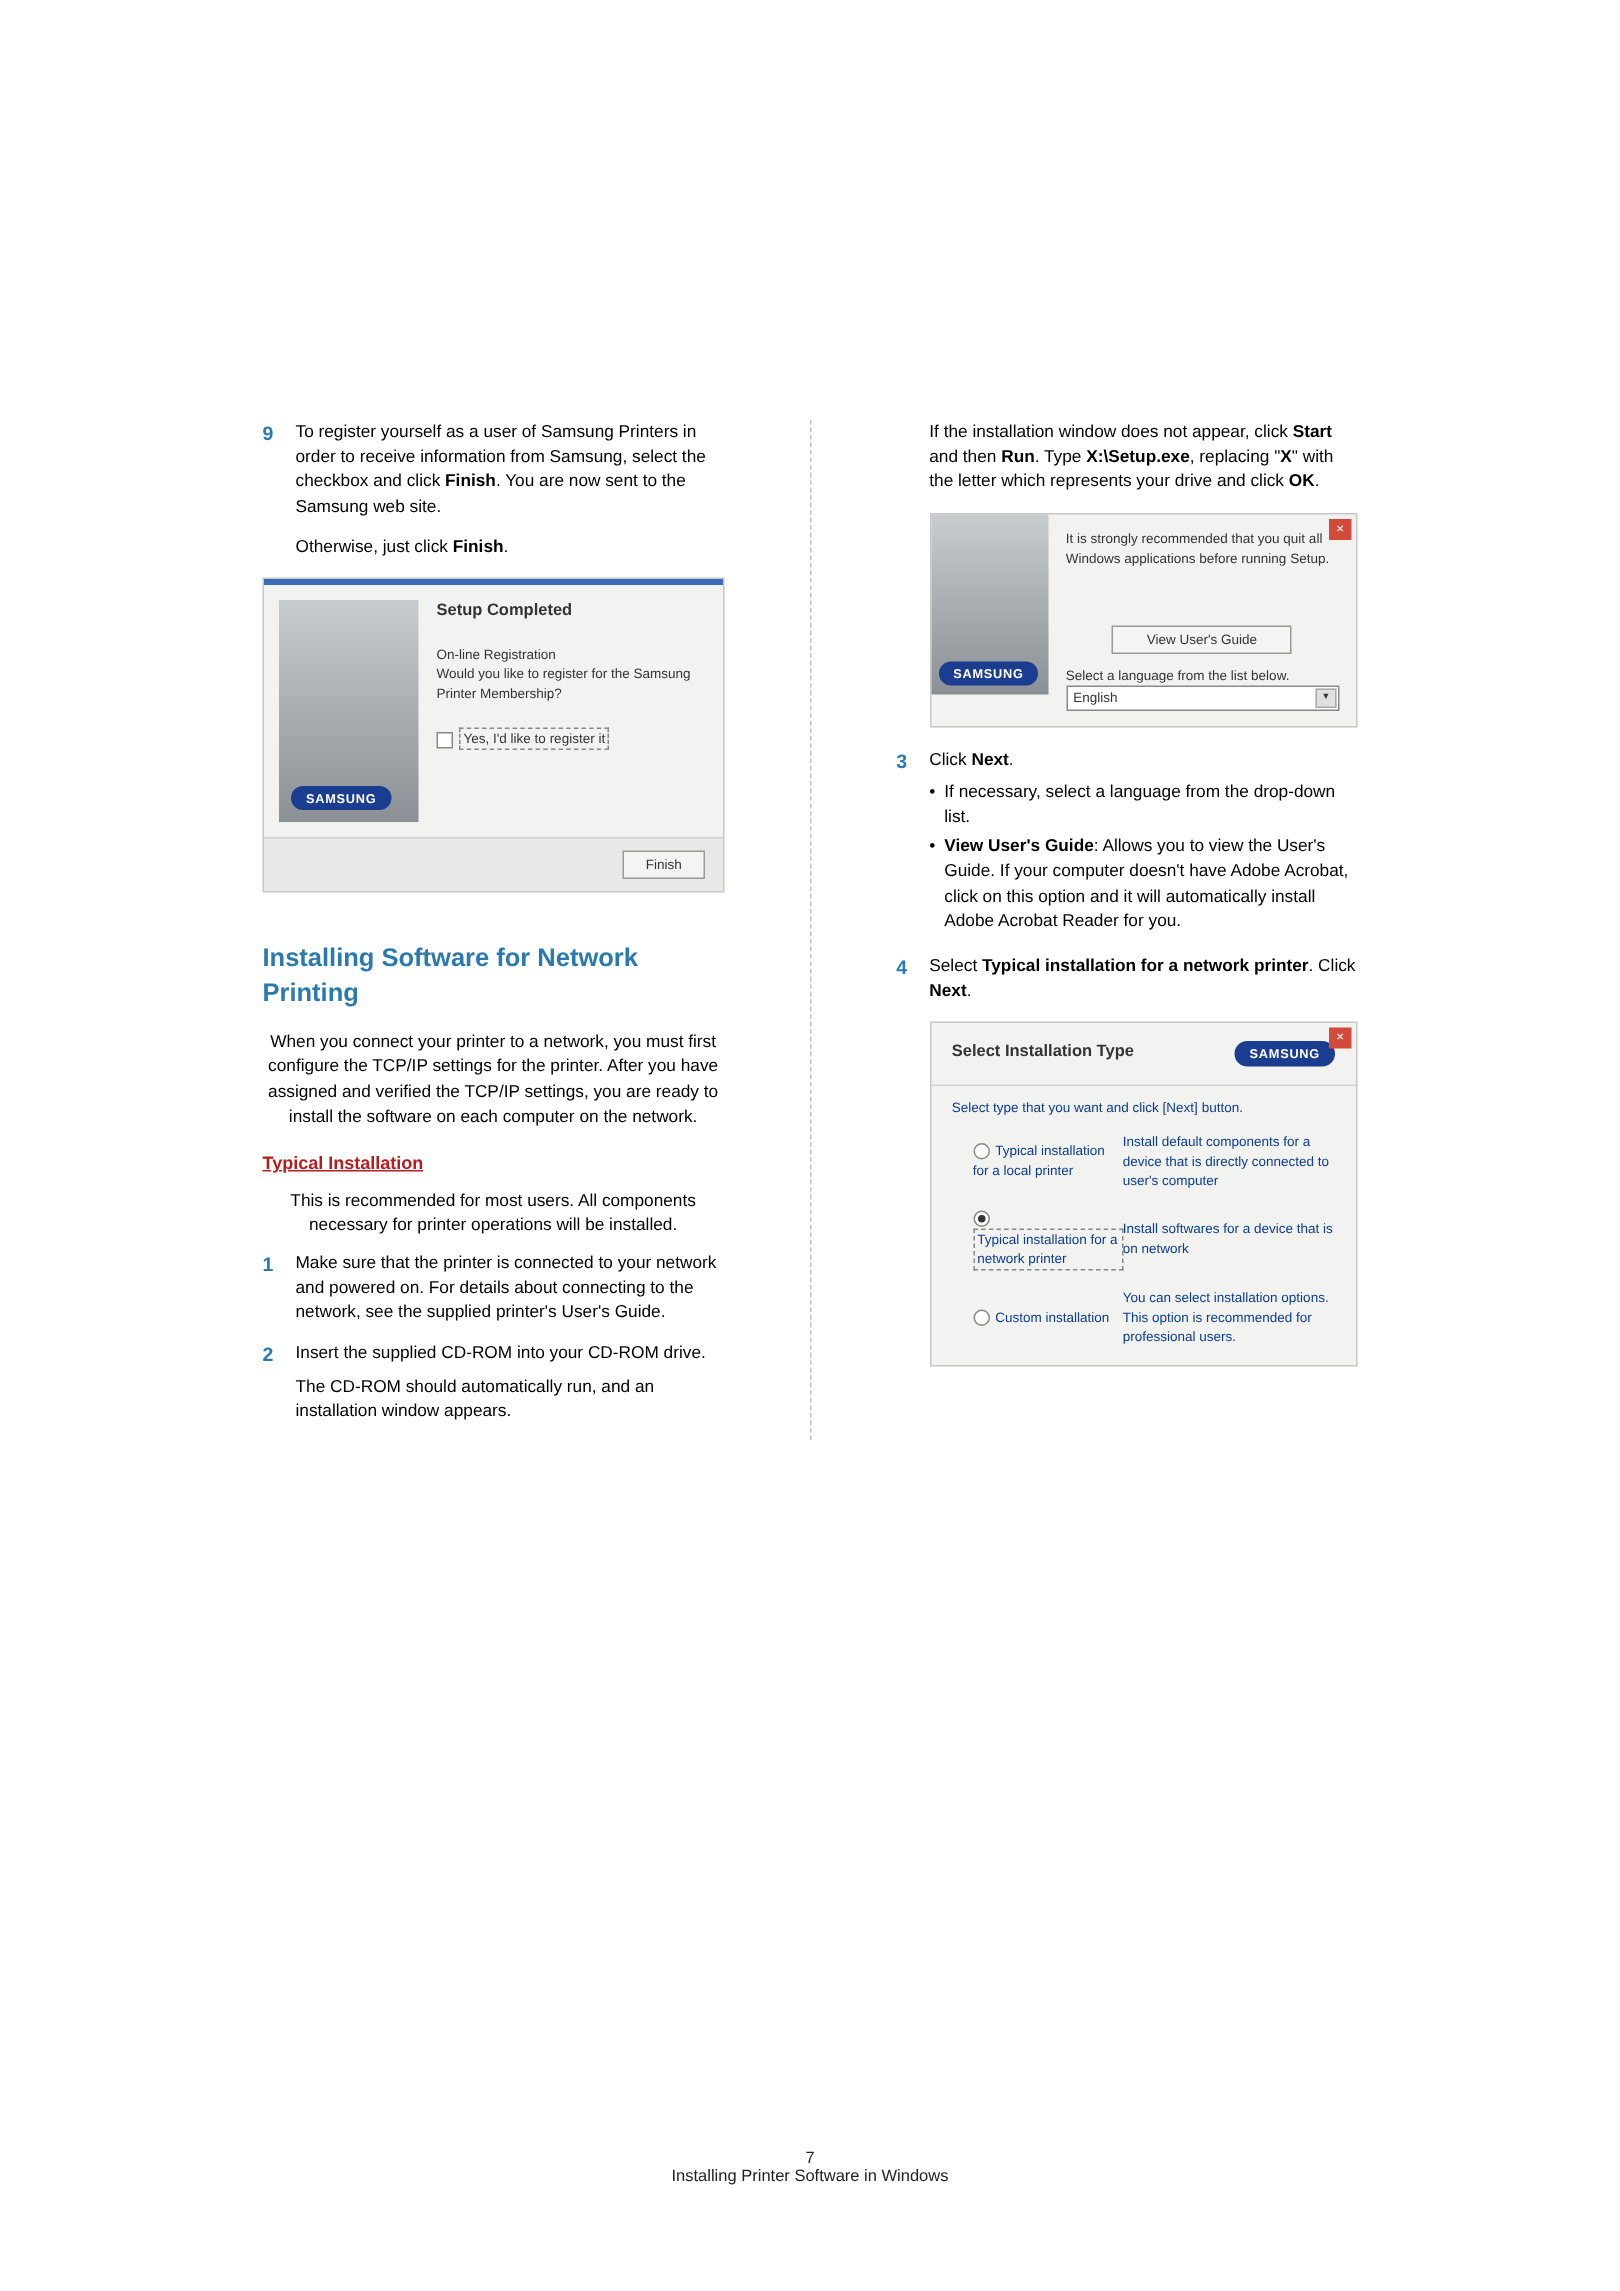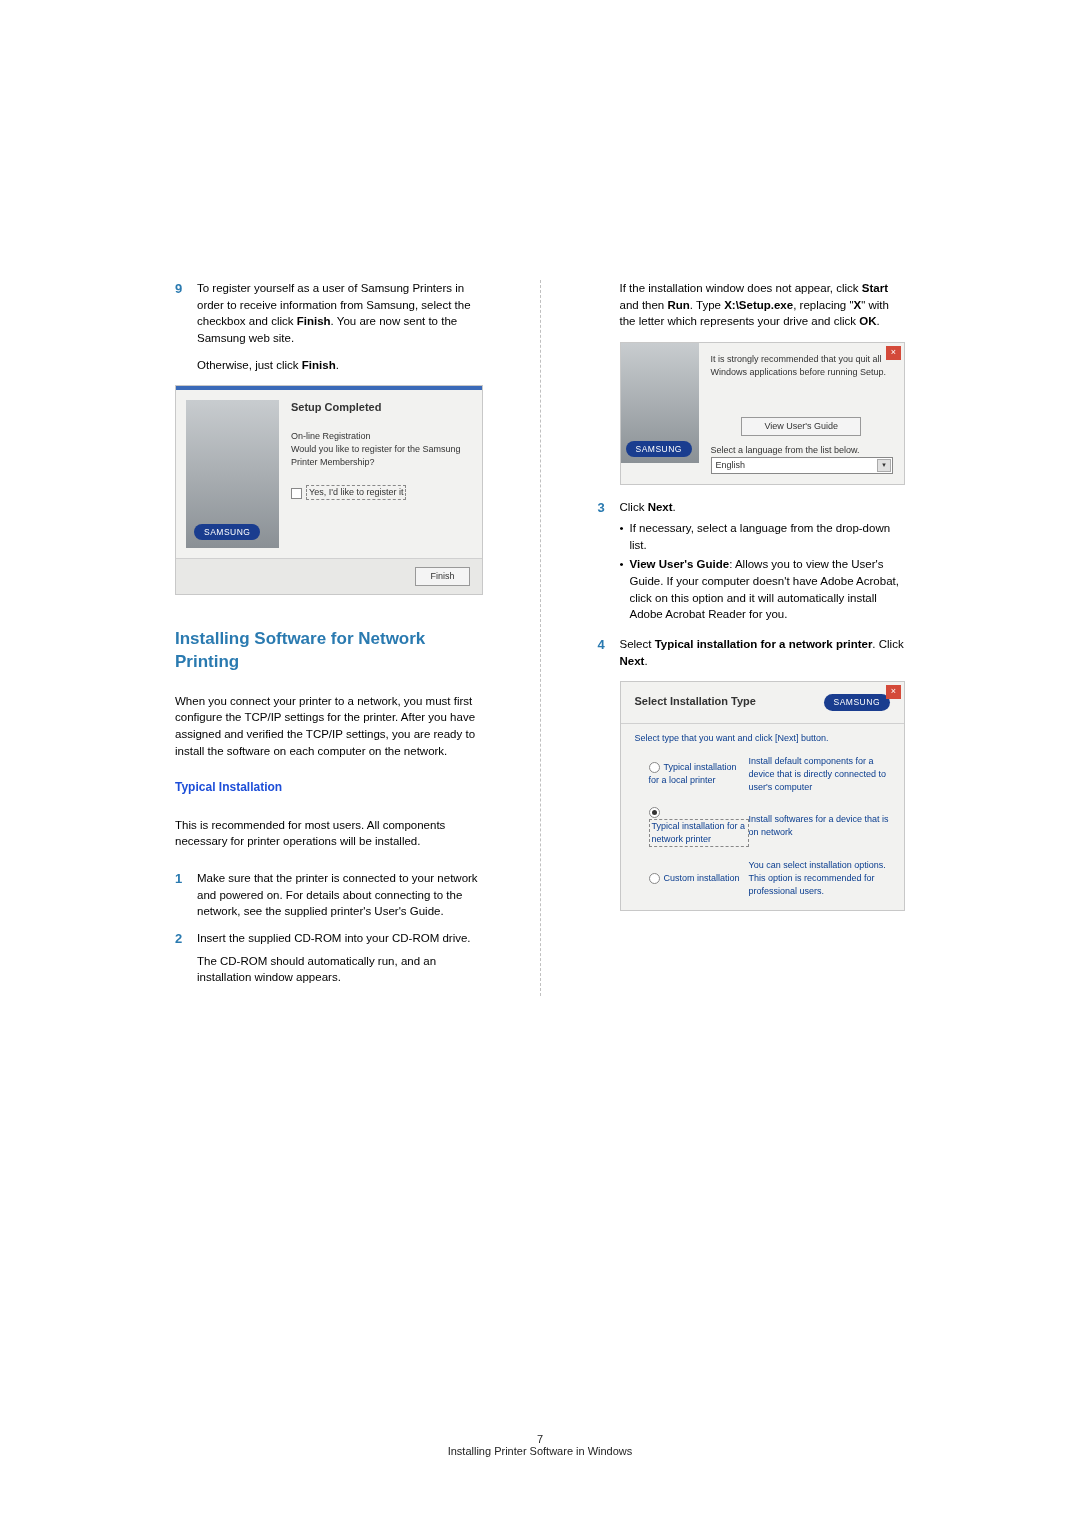--- a/index.html
+++ b/index.html
@@ -48,39 +48,41 @@
   flex: 1;
 }
 .h2 {
   color: #2a7ab0;
   font-size: 17px;
   font-weight: bold;
   margin: 25px 0 14px 0;
   line-height: 1.3;
 }
 .h3 {
-  color: #1d4ed8;
+  color: #b91c1c;
   font-size: 12px;
   font-weight: bold;
   margin: 14px 0 6px 0;
+  text-decoration: underline;
 }
 .bullets {
   margin: 4px 0 0 0;
   padding-left: 0;
 }
 .bullet {
   display: flex;
   margin-bottom: 3px;
 }
 .bullet-dot {
   width: 10px;
   flex-shrink: 0;
 }
 .para {
-  margin: 20px 0;
+  margin: 8px 0;
+  text-align: center;
 }
 .dialog {
   border: 1px solid #c8c8c8;
   background: #f2f2f0;
   margin: 12px 0 8px 0;
   font-family: Tahoma, sans-serif;
   font-size: 9px;
   color: #333;
   position: relative;
 }
@@ -111,21 +113,21 @@
   padding: 8px 12px;
   text-align: right;
   border-top: 1px solid #d0d0d0;
 }
 .samsung-badge {
   background: #1a3d8f;
   color: #fff;
   border-radius: 10px;
   padding: 2px 10px;
   font-size: 8.5px;
-  font-weight: normal;
+  font-weight: bold;
   display: inline-block;
   letter-spacing: 0.5px;
 }
 .radio {
   border: 1px solid #888;
   width: 9px;
   height: 9px;
   border-radius: 50%;
   display: inline-block;
   vertical-align: middle;

